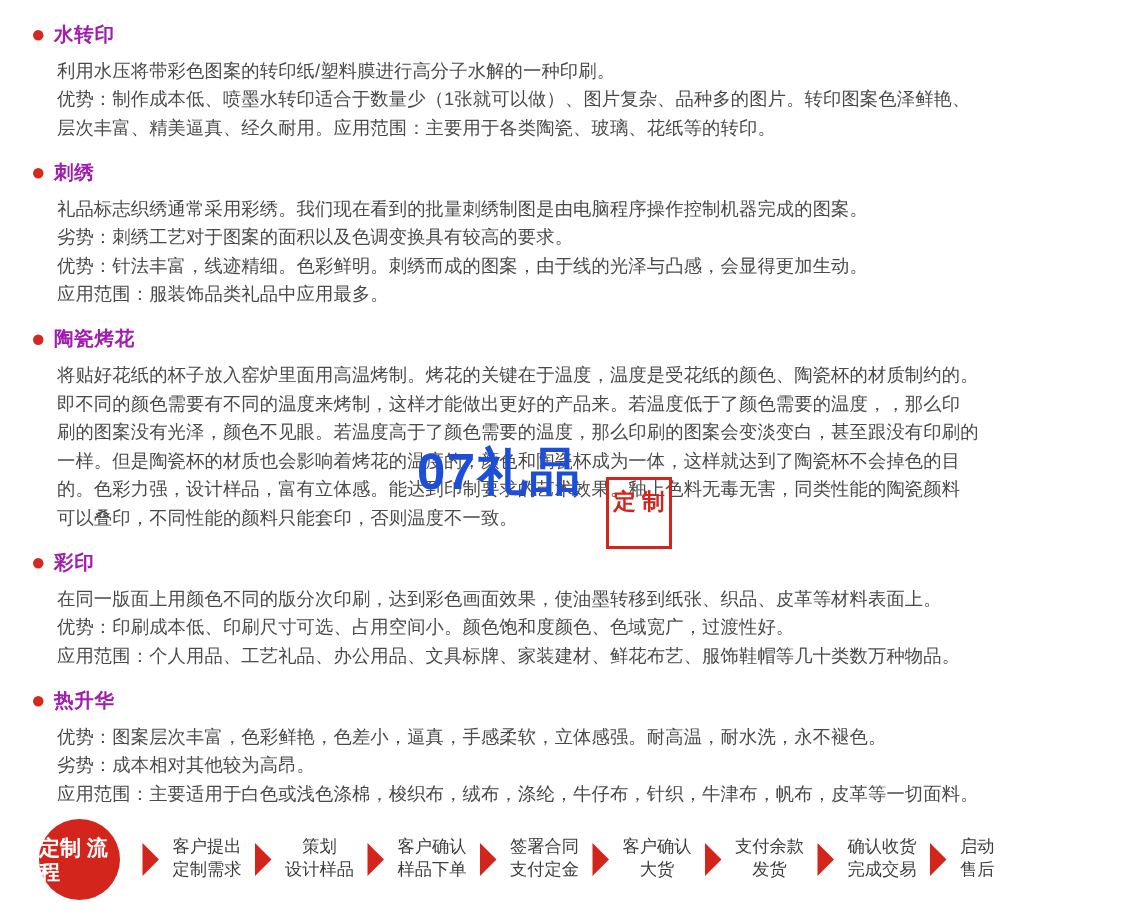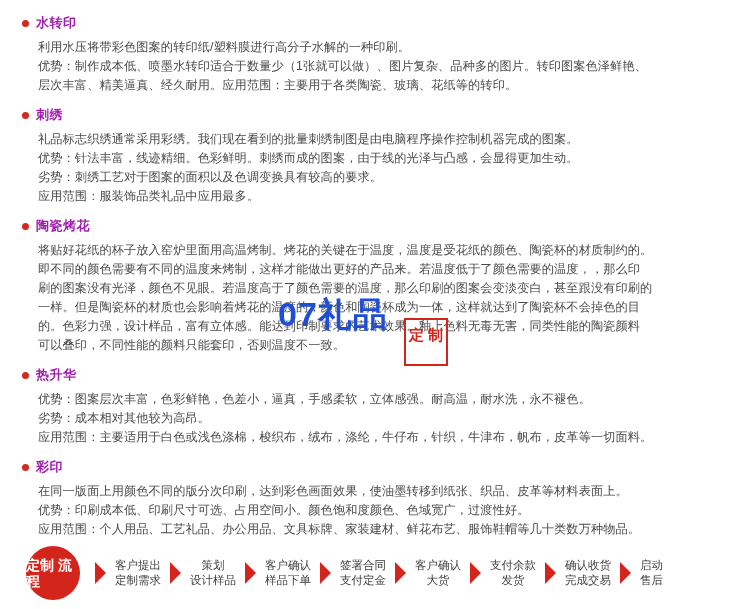--- a/index.html
+++ b/index.html
@@ -157,22 +157,22 @@
     </div>
   </div>
 
   <div class="section">
     <div class="sec-head">
       <span class="bullet"></span>
       <span class="sec-title">刺绣</span>
     </div>
     <div class="sec-body">
       <div class="line">礼品标志织绣通常采用彩绣。我们现在看到的批量刺绣制图是由电脑程序操作控制机器完成的图案。</div>
+      <div class="line">劣势：刺绣工艺对于图案的面积以及色调变换具有较高的要求。</div>
       <div class="line">优势：针法丰富，线迹精细。色彩鲜明。刺绣而成的图案，由于线的光泽与凸感，会显得更加生动。</div>
-      <div class="line">劣势：刺绣工艺对于图案的面积以及色调变换具有较高的要求。</div>
       <div class="line">应用范围：服装饰品类礼品中应用最多。</div>
     </div>
   </div>
 
   <div class="section">
     <div class="sec-head">
       <span class="bullet"></span>
       <span class="sec-title">陶瓷烤花</span>
     </div>
     <div class="sec-body">
@@ -181,38 +181,38 @@
       <div class="line">刷的图案没有光泽，颜色不见眼。若温度高于了颜色需要的温度，那么印刷的图案会变淡变白，甚至跟没有印刷的</div>
       <div class="line">一样。但是陶瓷杯的材质也会影响着烤花的温度的，颜色和陶瓷杯成为一体，这样就达到了陶瓷杯不会掉色的目</div>
       <div class="line">的。色彩力强，设计样品，富有立体感。能达到印制要求的艺术效果。釉上色料无毒无害，同类性能的陶瓷颜料</div>
       <div class="line">可以叠印，不同性能的颜料只能套印，否则温度不一致。</div>
     </div>
   </div>
 
   <div class="section">
     <div class="sec-head">
       <span class="bullet"></span>
+      <span class="sec-title">彩印</span>
+    </div>
+    <div class="sec-body">
+      <div class="line">在同一版面上用颜色不同的版分次印刷，达到彩色画面效果，使油墨转移到纸张、织品、皮革等材料表面上。</div>
+      <div class="line">优势：印刷成本低、印刷尺寸可选、占用空间小。颜色饱和度颜色、色域宽广，过渡性好。</div>
+      <div class="line">应用范围：个人用品、工艺礼品、办公用品、文具标牌、家装建材、鲜花布艺、服饰鞋帽等几十类数万种物品。</div>
+    </div>
+  </div>
+
+  <div class="section">
+    <div class="sec-head">
+      <span class="bullet"></span>
       <span class="sec-title">热升华</span>
     </div>
     <div class="sec-body">
       <div class="line">优势：图案层次丰富，色彩鲜艳，色差小，逼真，手感柔软，立体感强。耐高温，耐水洗，永不褪色。</div>
       <div class="line">劣势：成本相对其他较为高昂。</div>
       <div class="line">应用范围：主要适用于白色或浅色涤棉，梭织布，绒布，涤纶，牛仔布，针织，牛津布，帆布，皮革等一切面料。</div>
-    </div>
-  </div>
-
-  <div class="section">
-    <div class="sec-head">
-      <span class="bullet"></span>
-      <span class="sec-title">彩印</span>
-    </div>
-    <div class="sec-body">
-      <div class="line">在同一版面上用颜色不同的版分次印刷，达到彩色画面效果，使油墨转移到纸张、织品、皮革等材料表面上。</div>
-      <div class="line">优势：印刷成本低、印刷尺寸可选、占用空间小。颜色饱和度颜色、色域宽广，过渡性好。</div>
-      <div class="line">应用范围：个人用品、工艺礼品、办公用品、文具标牌、家装建材、鲜花布艺、服饰鞋帽等几十类数万种物品。</div>
     </div>
   </div>
 
   <div class="watermark">
     <div class="wm-text">07礼品</div>
     <div class="wm-badge">定
 制</div>
   </div>
 
   <div class="flow">

